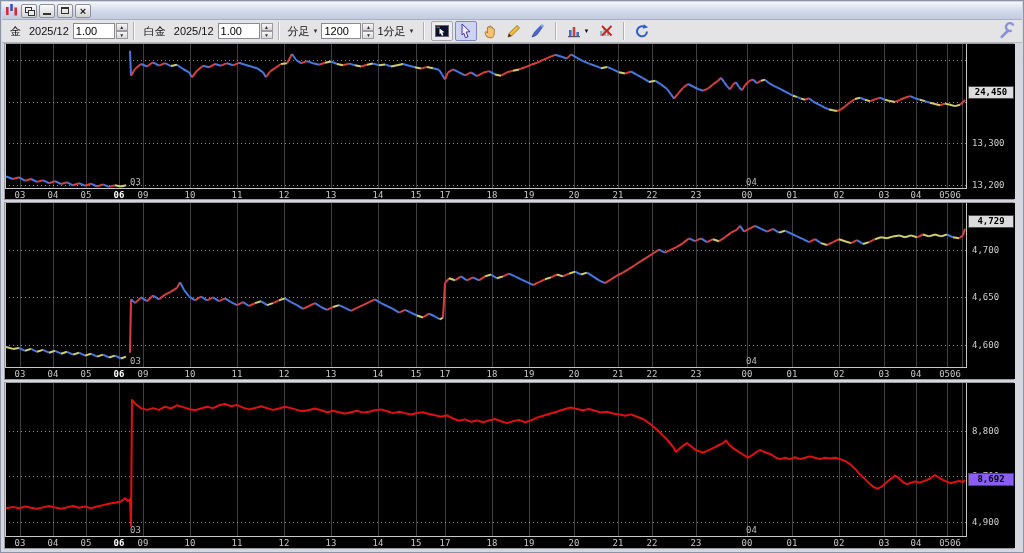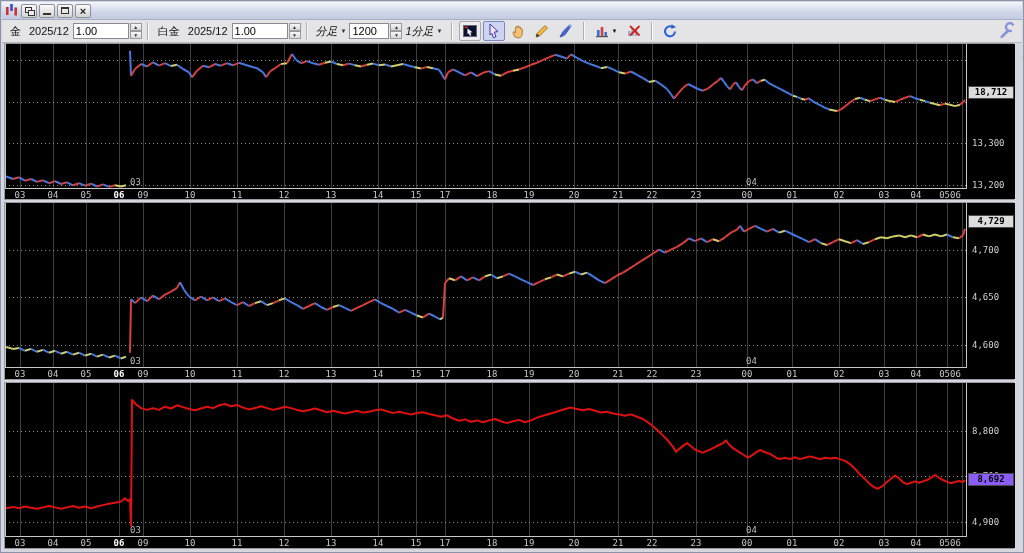--- a/index.html
+++ b/index.html
@@ -18,26 +18,26 @@
   .glyph-max{width:8px;height:7px;border:1px solid #333;border-top-width:2px;}
   .glyph-casc1{position:absolute;left:3px;top:2px;width:7px;height:6px;border:1px solid #333;background:#eee;}
   .glyph-casc2{position:absolute;left:6px;top:5px;width:7px;height:6px;border:1px solid #333;background:#eee;}
   .glyph-close{font-size:11px;font-weight:bold;color:#222;}
   
   .toolbar{position:absolute;left:1px;top:19px;right:1px;height:23px;background:#e4e4e6;
     border-bottom:1px solid #b7b7bd;display:flex;align-items:center;padding:0 4px;font-size:11px;color:#111;}
   .tb-lab{margin:0 4px;white-space:nowrap;}
   .tb-input{height:16px;border:1px solid #8a8a92;background:#fff;font-size:11px;
     font-family:"Liberation Sans",sans-serif;padding:0 2px;}
-  .w34{width:56px;} .w40{width:40px;}
+  .w34{width:42px;} .w40{width:40px;}
   .spin{display:inline-flex;flex-direction:column;margin-left:1px;}
   .spin span{width:12px;height:8px;background:linear-gradient(#f6f6f6,#d8d8d8);border:1px solid #9a9aa0;
     font-size:5px;line-height:6px;text-align:center;color:#333;cursor:default;}
   .sep{width:2px;height:18px;margin:0 5px;border-left:1px solid #b0b0b6;border-right:1px solid #f8f8fa;}
-  .tb-drop{display:inline-flex;align-items:center;margin:0 3px;white-space:nowrap;font-style:italic;}
+  .tb-drop{display:inline-flex;align-items:center;margin:0 3px;white-space:nowrap;}
   .tb-drop .arr{font-size:6px;margin-left:3px;color:#333;}
   .toolbtn{width:22px;height:20px;display:flex;align-items:center;justify-content:center;border:1px solid transparent;margin:0 1px;}
   .toolbtn.raised{border:1px solid #a8a8b0;background:#ececf0;border-radius:2px;}
   .toolbtn.pressed{border:1px solid #7d88c0;background:#ccd4ef;border-radius:2px;}
   .toolbtn svg{display:block;}
   .wrench{position:absolute;right:6px;top:2px;}
   
   #charts{position:absolute;left:3px;top:42px;width:1010px;height:506px;background:#d6d6de;}
   .pane{position:absolute;left:0;width:1010px;background:#000;border:1px solid #9a9aa2;}
   .plot{position:absolute;left:0;top:0;}
@@ -420,21 +420,21 @@
           <span class="xlab" style="left: 787px;">01</span>
           <span class="xlab" style="left: 834px;">02</span>
           <span class="xlab" style="left: 879px;">03</span>
           <span class="xlab" style="left: 911px;">04</span>
           <span class="xlab" style="left: 945px;">0506</span>
         </div>
         <div class="gutter" style="height: 155px;">
           <div class="ytick" style="top: 10.8333px; margin-left: 48px;">13,500</div>
           <div class="ytick" style="top: 94.1667px;">13,300</div>
           <div class="ytick" style="top: 135.833px;">13,200</div>
-          <div class="pricebox" style="top: 41.75px; background: rgb(220, 220, 220);">18,712</div>
+          <div class="pricebox" style="top: 41.75px; background: rgb(220, 220, 220);">24,450</div>
         </div>
       </div>
       <div class="pane" style="top: 159px; height: 178px;">
         <svg width="962" height="165" class="plot" style="background: rgb(0, 0, 0);">
           <line x1="15.5" y1="0" x2="15.5" y2="165" stroke="#3f3f3f" stroke-width="1"></line>
           <line x1="48.5" y1="0" x2="48.5" y2="165" stroke="#3f3f3f" stroke-width="1"></line>
           <line x1="81.5" y1="0" x2="81.5" y2="165" stroke="#3f3f3f" stroke-width="1"></line>
           <line x1="114.5" y1="0" x2="114.5" y2="165" stroke="#3f3f3f" stroke-width="1"></line>
           <line x1="138.5" y1="0" x2="138.5" y2="165" stroke="#3f3f3f" stroke-width="1"></line>
           <line x1="185.5" y1="0" x2="185.5" y2="165" stroke="#3f3f3f" stroke-width="1"></line>

